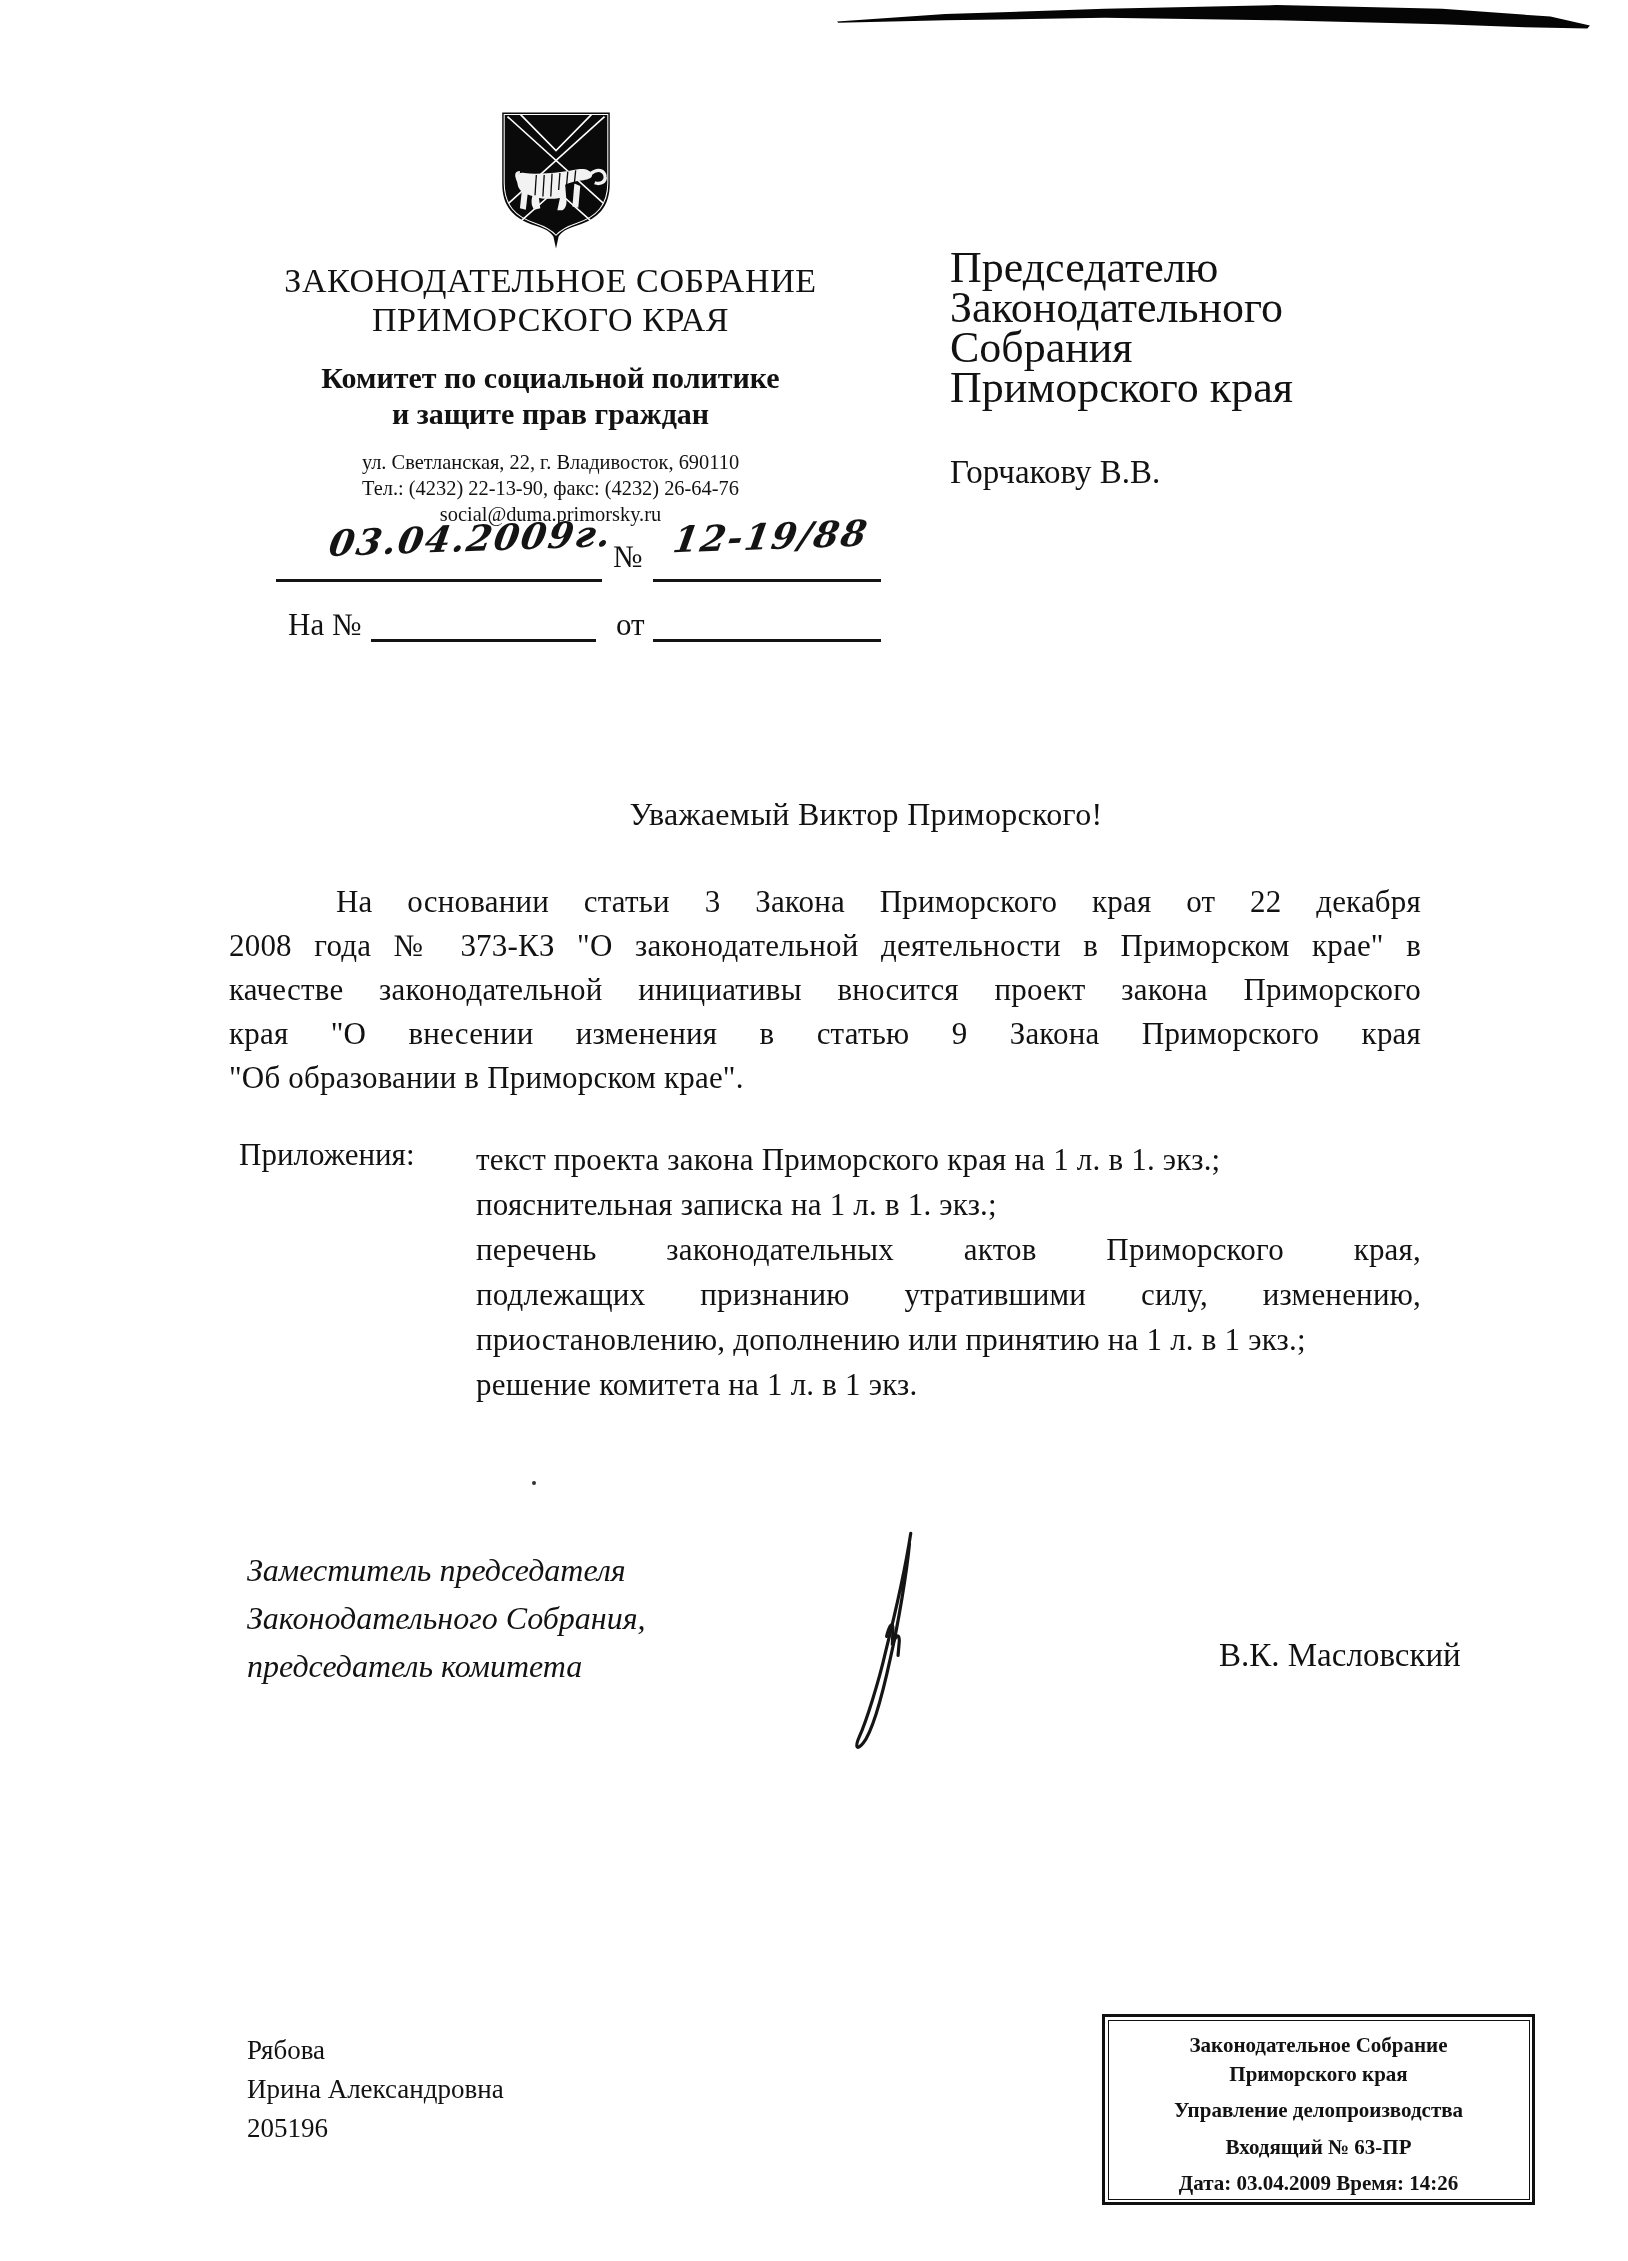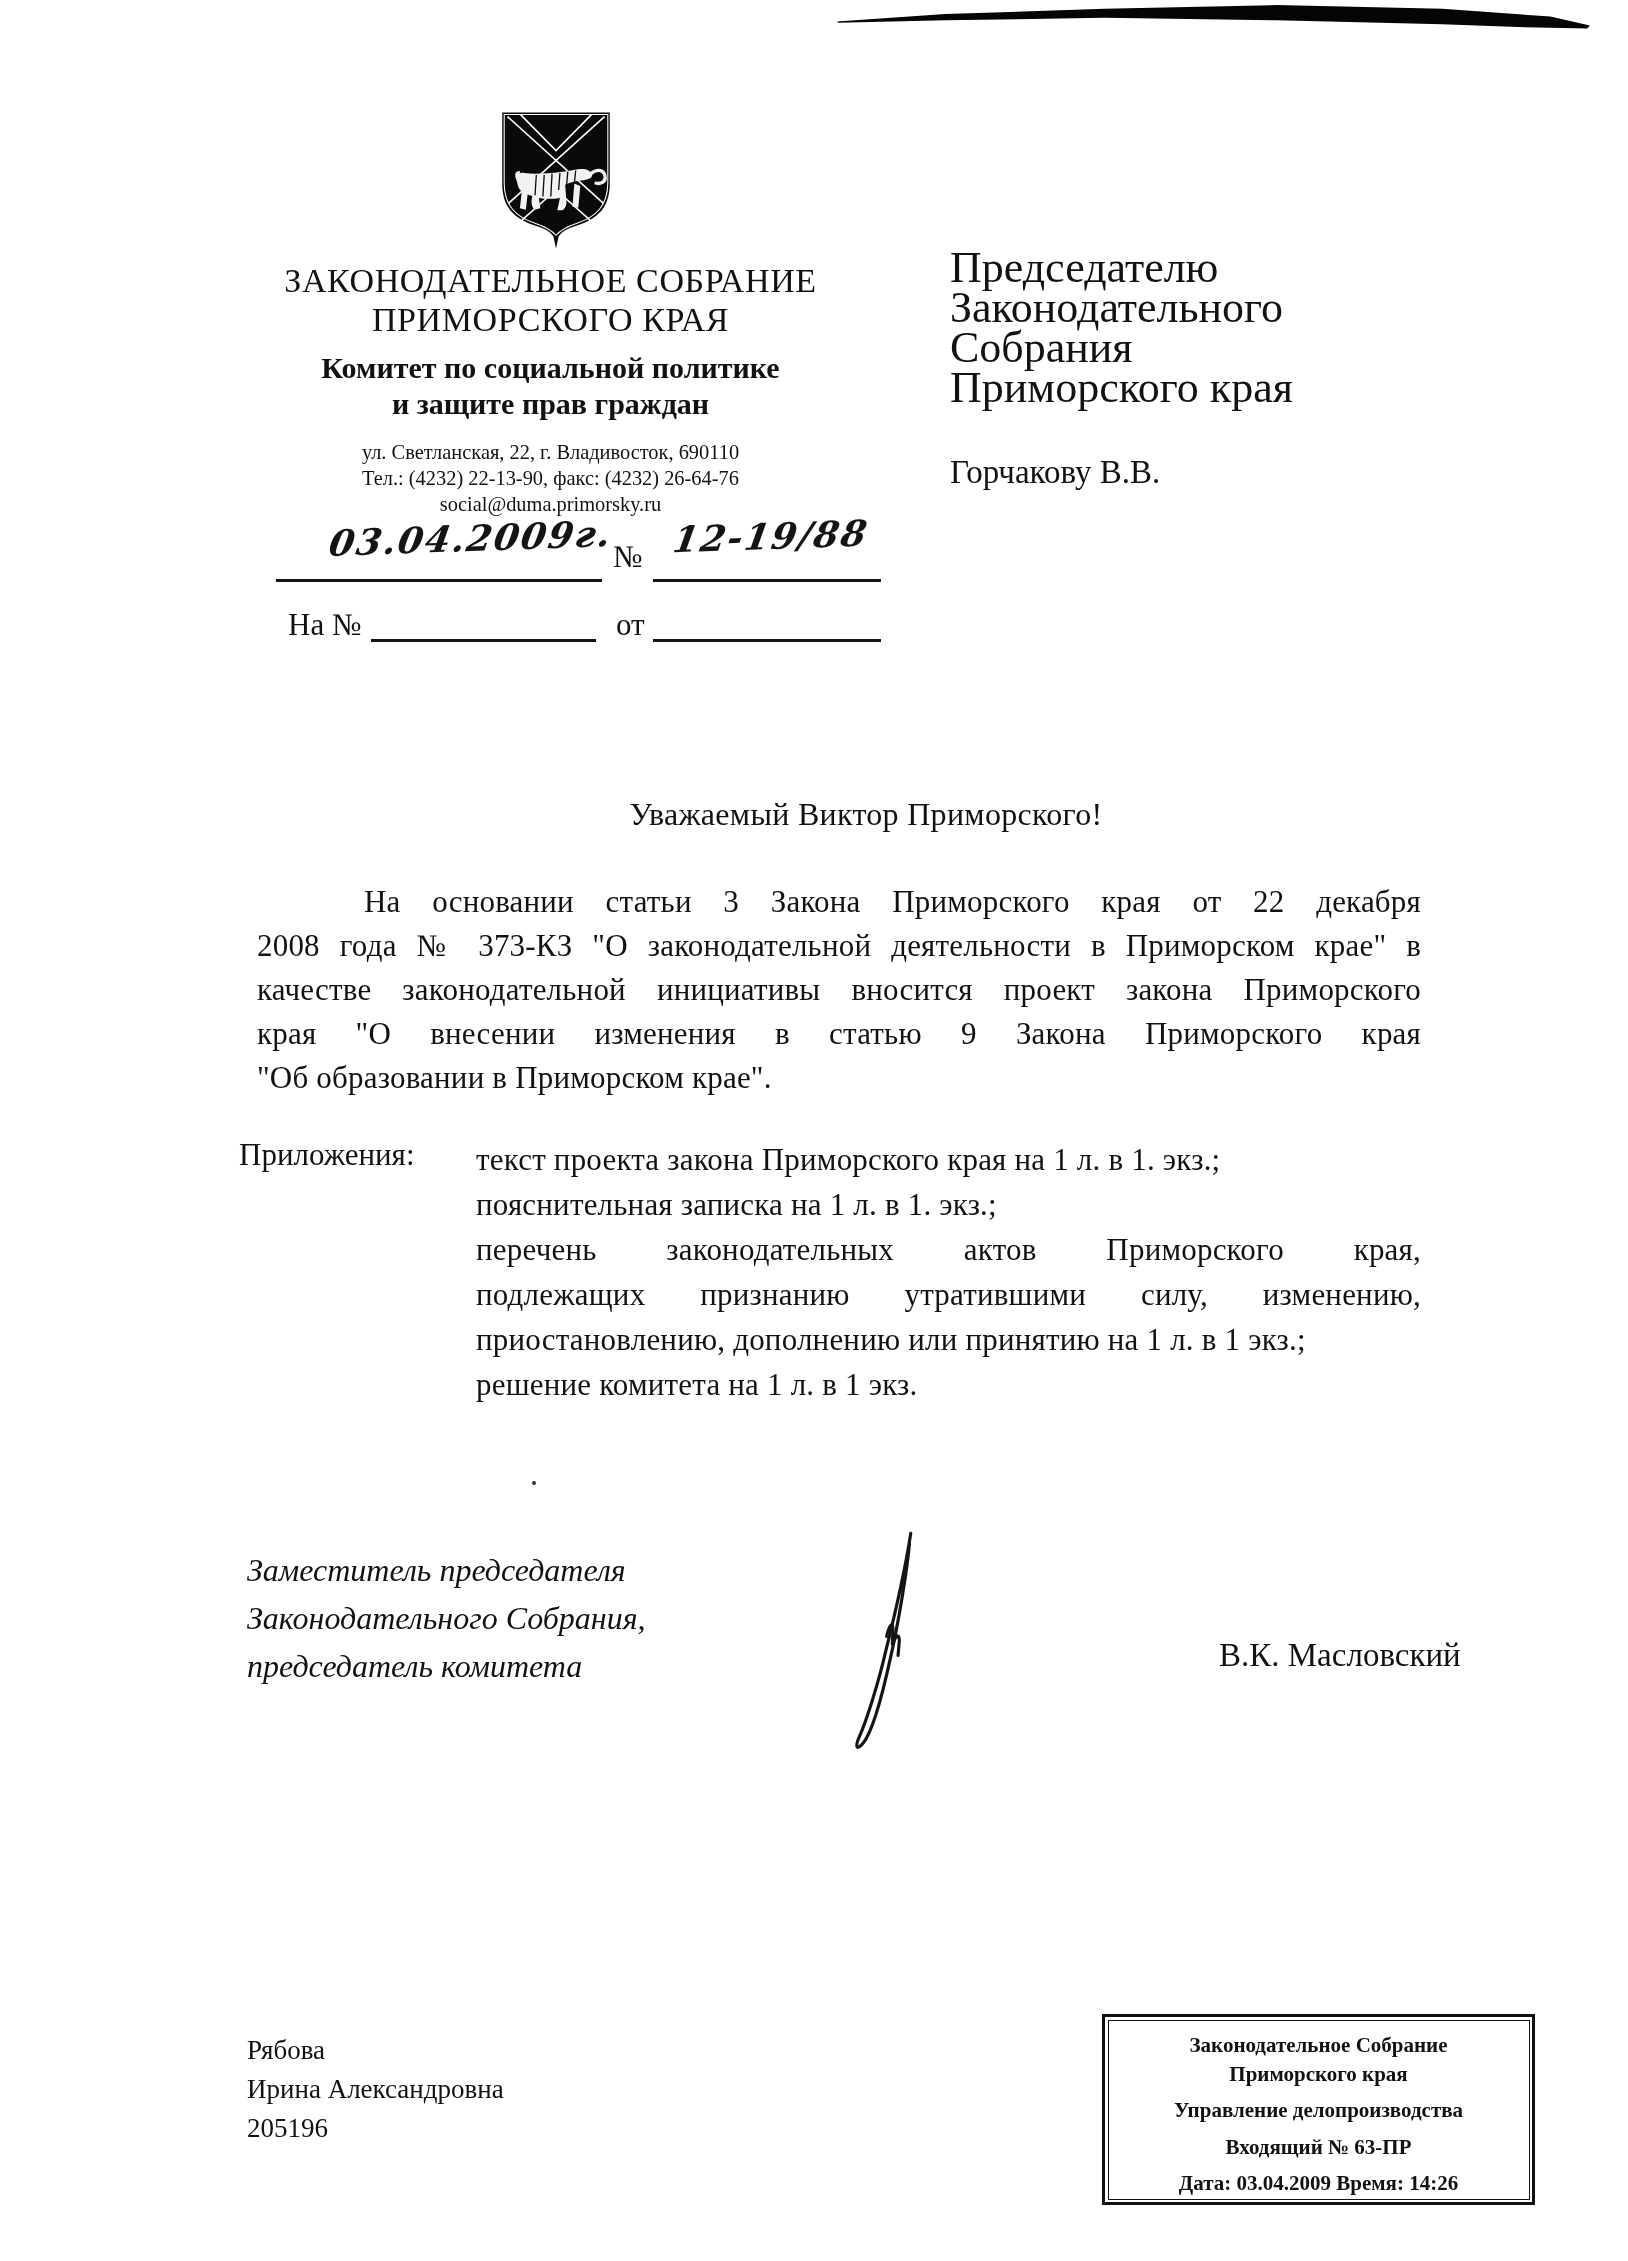--- a/index.html
+++ b/index.html
@@ -7,39 +7,39 @@
     position:relative;width:1629px;height:2261px;background:#ffffff;
     margin:0 auto;overflow:hidden;
     font-family:"Liberation Serif","DejaVu Serif",serif;color:#121212;
   }
   .abs{position:absolute;}
   .nowrap{white-space:nowrap;}
   
   .letterhead{left:197px;top:261px;width:707px;text-align:center;}
   .org-line{font-size:34px;line-height:39px;letter-spacing:0.6px;}
   .committee-line{font-size:30px;line-height:36px;font-weight:bold;}
-  .mt14{margin-top:11px;}
+  .mt14{margin-top:21px;}
   .contact-line{font-size:20.4px;line-height:26px;}
   .mt26{margin-top:16.6px;}
   
   .addressee{left:950px;top:248px;width:522px;}
   .addr-line{font-size:44px;line-height:40px;}
   .addr-name{font-size:33px;margin-top:46px;}
   
   .hand{
     font-family:"DejaVu Serif",serif;font-style:italic;font-weight:700;
     font-size:36px;letter-spacing:1.9px;color:#141414;
     transform:skewX(-11deg) rotate(-2deg);
   }
   .ref-label{font-size:31px;}
   .refline{height:2.5px;background:#141414;}
   
   .salutation{font-size:32px;letter-spacing:0.3px;}
   .body-block{left:229px;top:880px;width:1192px;font-size:31px;}
-  .bline{line-height:44px;letter-spacing:0.2px;margin-left:28px;}
+  .bline{line-height:44px;letter-spacing:0.2px;}
   .just{text-align:justify;text-align-last:justify;}
   .indent{padding-left:107px;}
   
   .att-label{font-size:31px;}
   .att-block{left:476px;top:1137px;width:945px;font-size:31px;}
   .aline{line-height:45px;letter-spacing:0.2px;}
   
   .pos-block{left:247px;top:1546px;font-size:32px;}
   .pos-line{line-height:48px;font-style:italic;}
   .signer-name{left:1219px;top:1637px;font-size:33px;}

